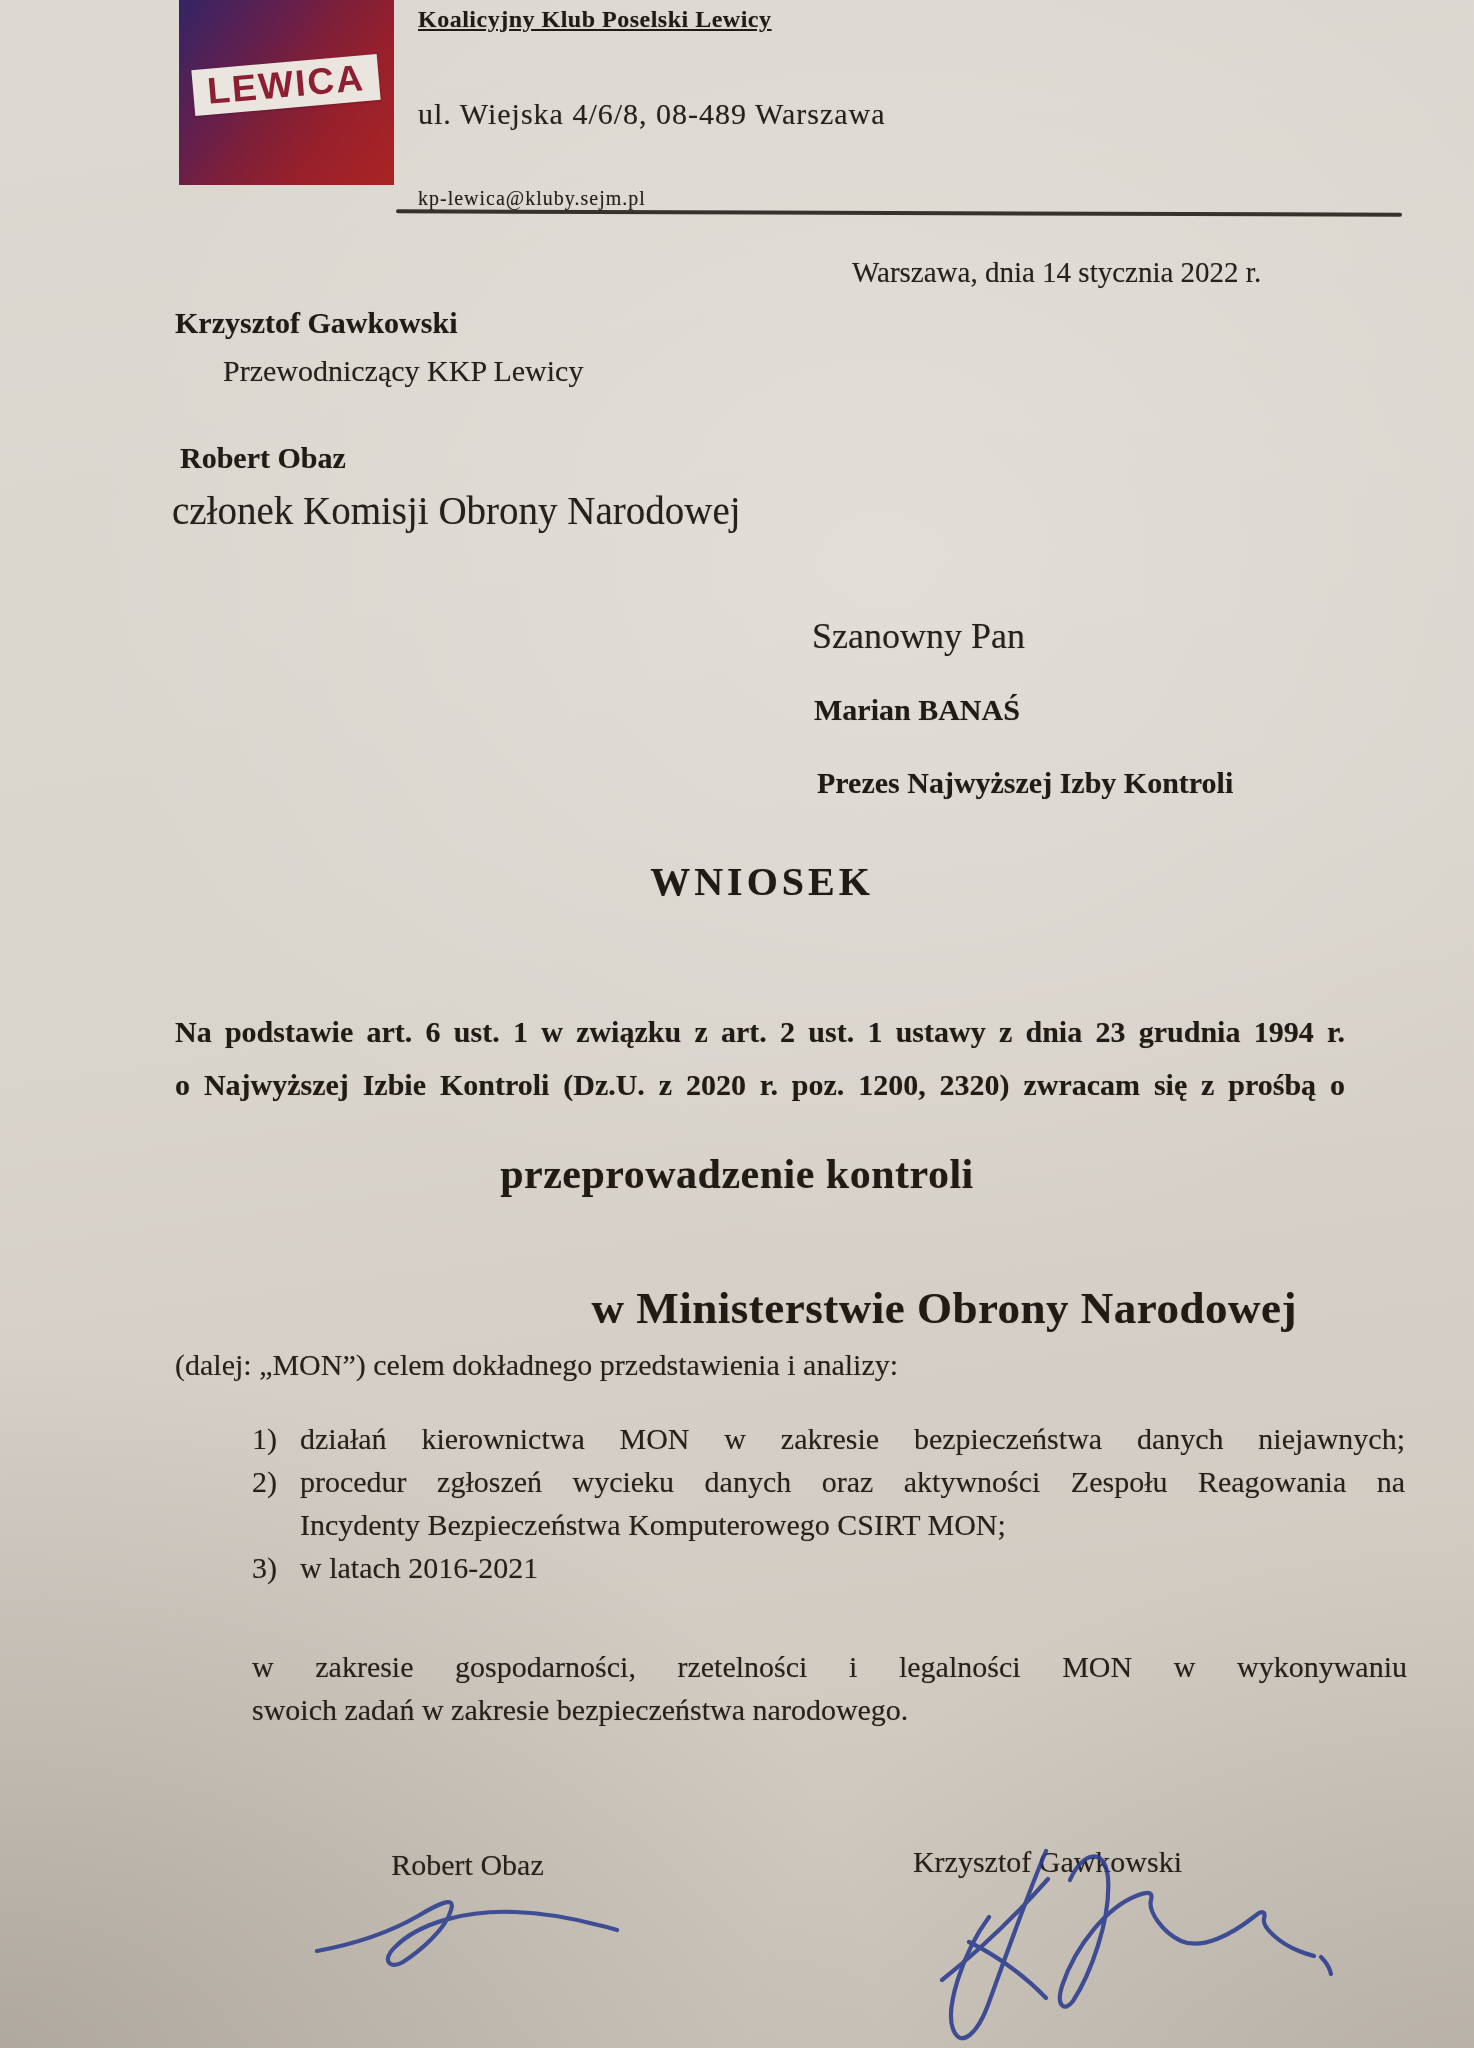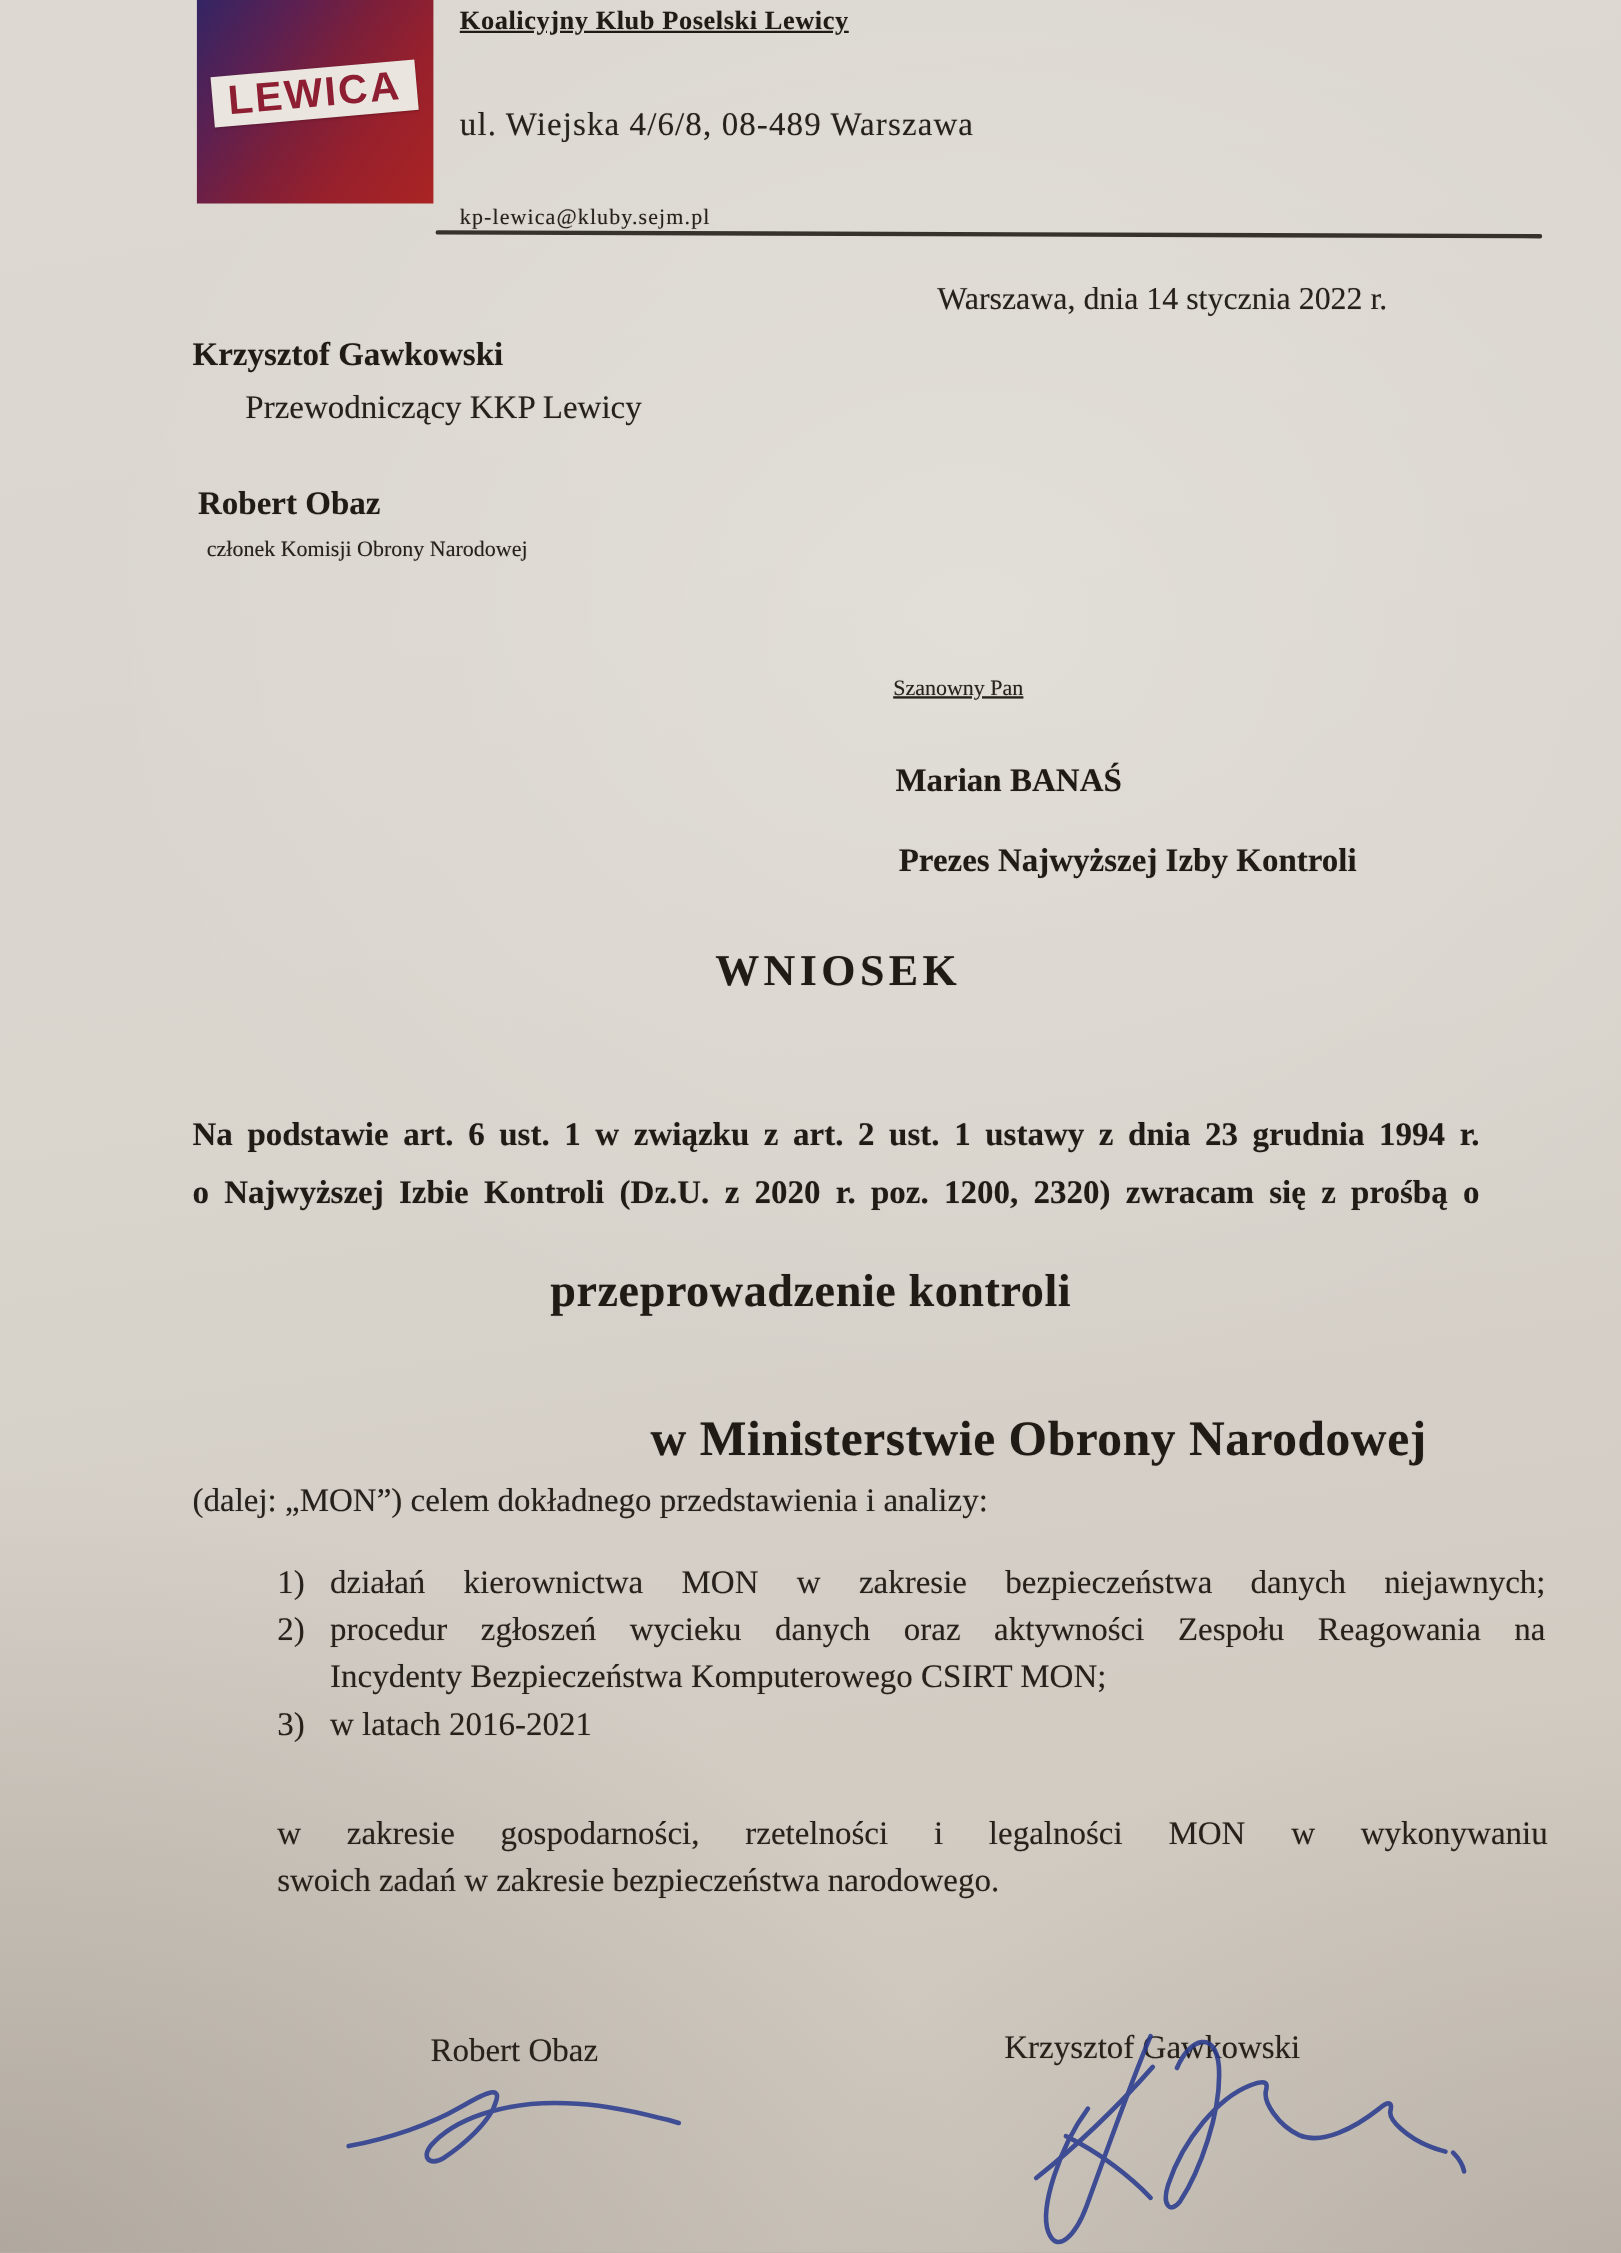--- a/index.html
+++ b/index.html
@@ -39,23 +39,23 @@
   .org{left:418px;top:6px;font-size:24px;letter-spacing:0.5px;text-decoration:underline;}
   .addr{left:418px;top:97px;font-size:30px;letter-spacing:1px;}
   .email{left:418px;top:145px;font-size:20px;letter-spacing:1px;margin-top:42px;}
   .rule{left:396px;top:211px;width:1006px;height:4px;background:#37322b;border-radius:2px;transform:rotate(0.2deg);}
 
   .date{left:852px;top:256px;font-size:29px;}
 
   .s1n{left:175px;top:306px;font-size:30px;}
   .s1t{left:175px;top:354px;font-size:30px;margin-left:48px;}
   .s2n{left:180px;top:441px;font-size:30px;}
-  .s2t{left:188px;top:488px;font-size:20px;}
+  .s2t{left:172px;top:488px;font-size:39px;}
 
-  .rc1{left:812px;top:615px;font-size:20px;text-decoration:underline;}
+  .rc1{left:812px;top:615px;font-size:36px;}
   .rc2{left:814px;top:693px;font-size:30px;}
   .rc3{left:817px;top:766px;font-size:30px;}
 
   .doc-title{left:172px;top:858px;width:1180px;text-align:center;font-size:40px;letter-spacing:4px;}
 
   .legal{left:175px;top:1005px;width:1170px;font-size:30px;line-height:53px;font-weight:bold;color:#201b15;}
   .jl{text-align:justify;text-align-last:justify;}
 
   .h1{left:177px;top:1150px;width:1120px;text-align:center;font-size:42px;letter-spacing:0.5px;}
   .h2{left:177px;top:1282px;width:1120px;text-align:right;font-size:45px;letter-spacing:0.5px;}

